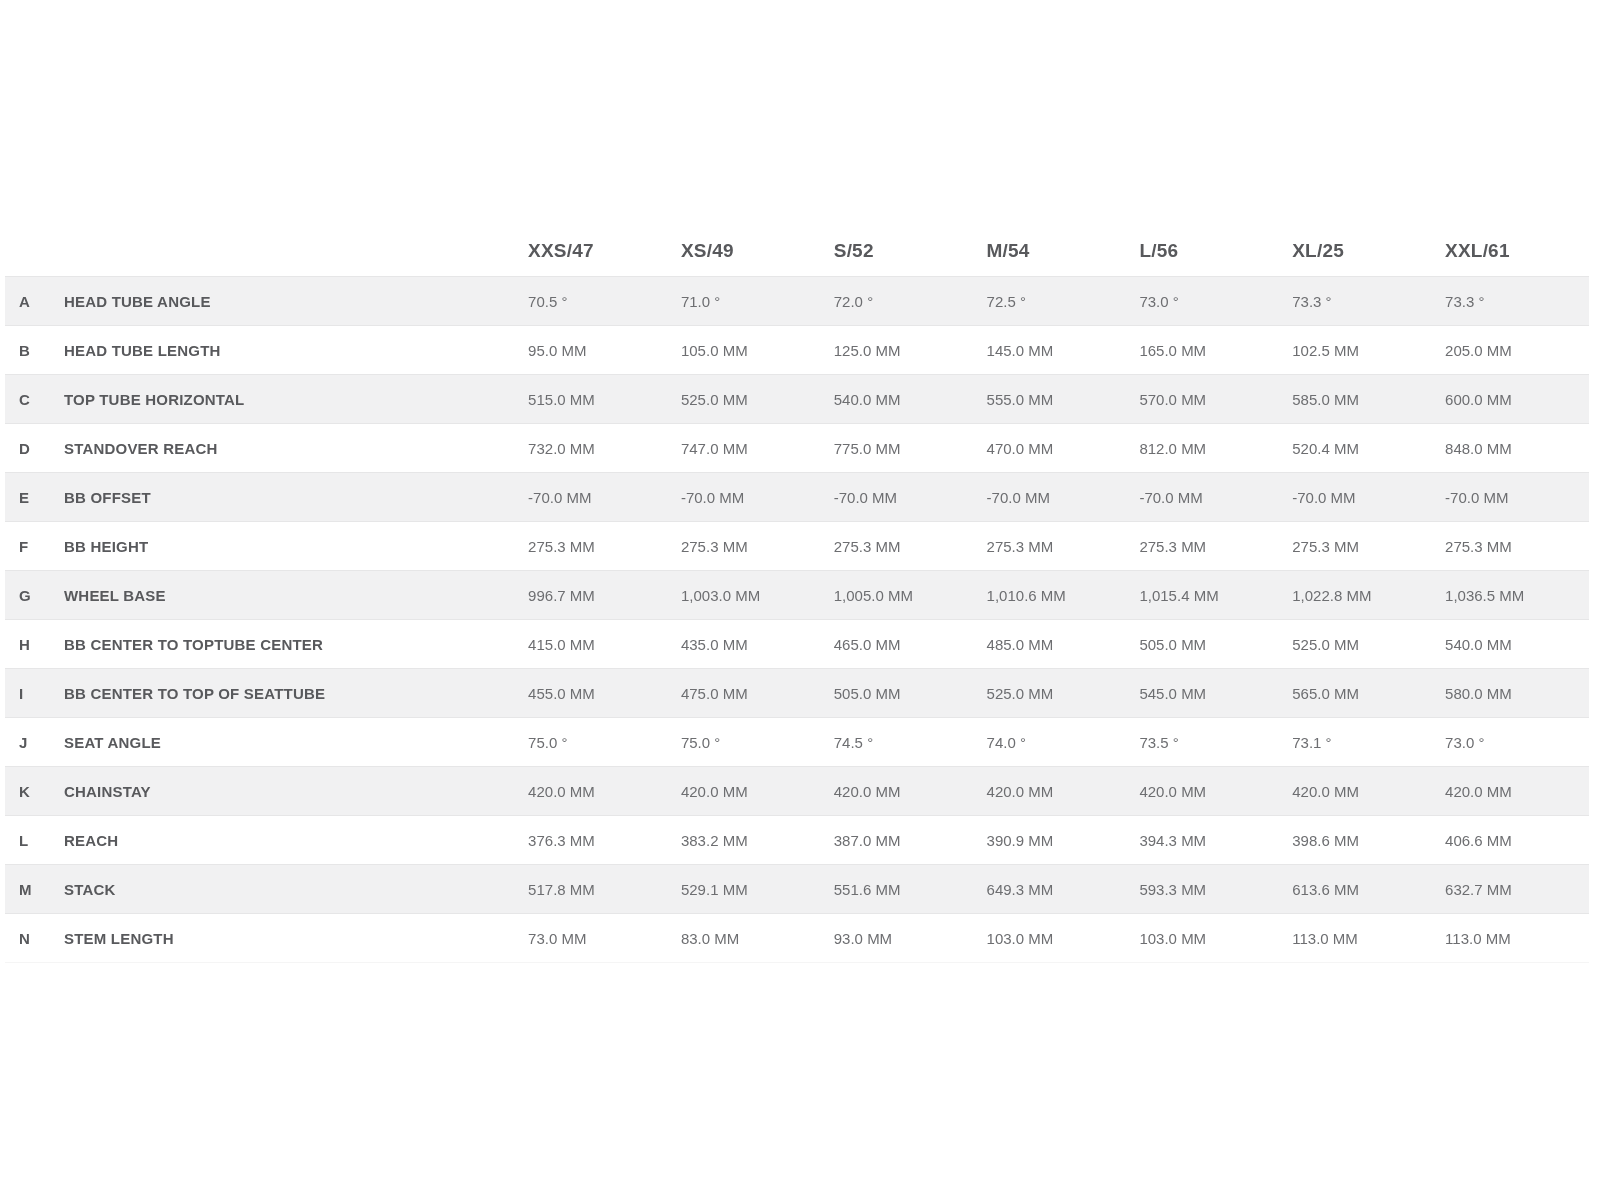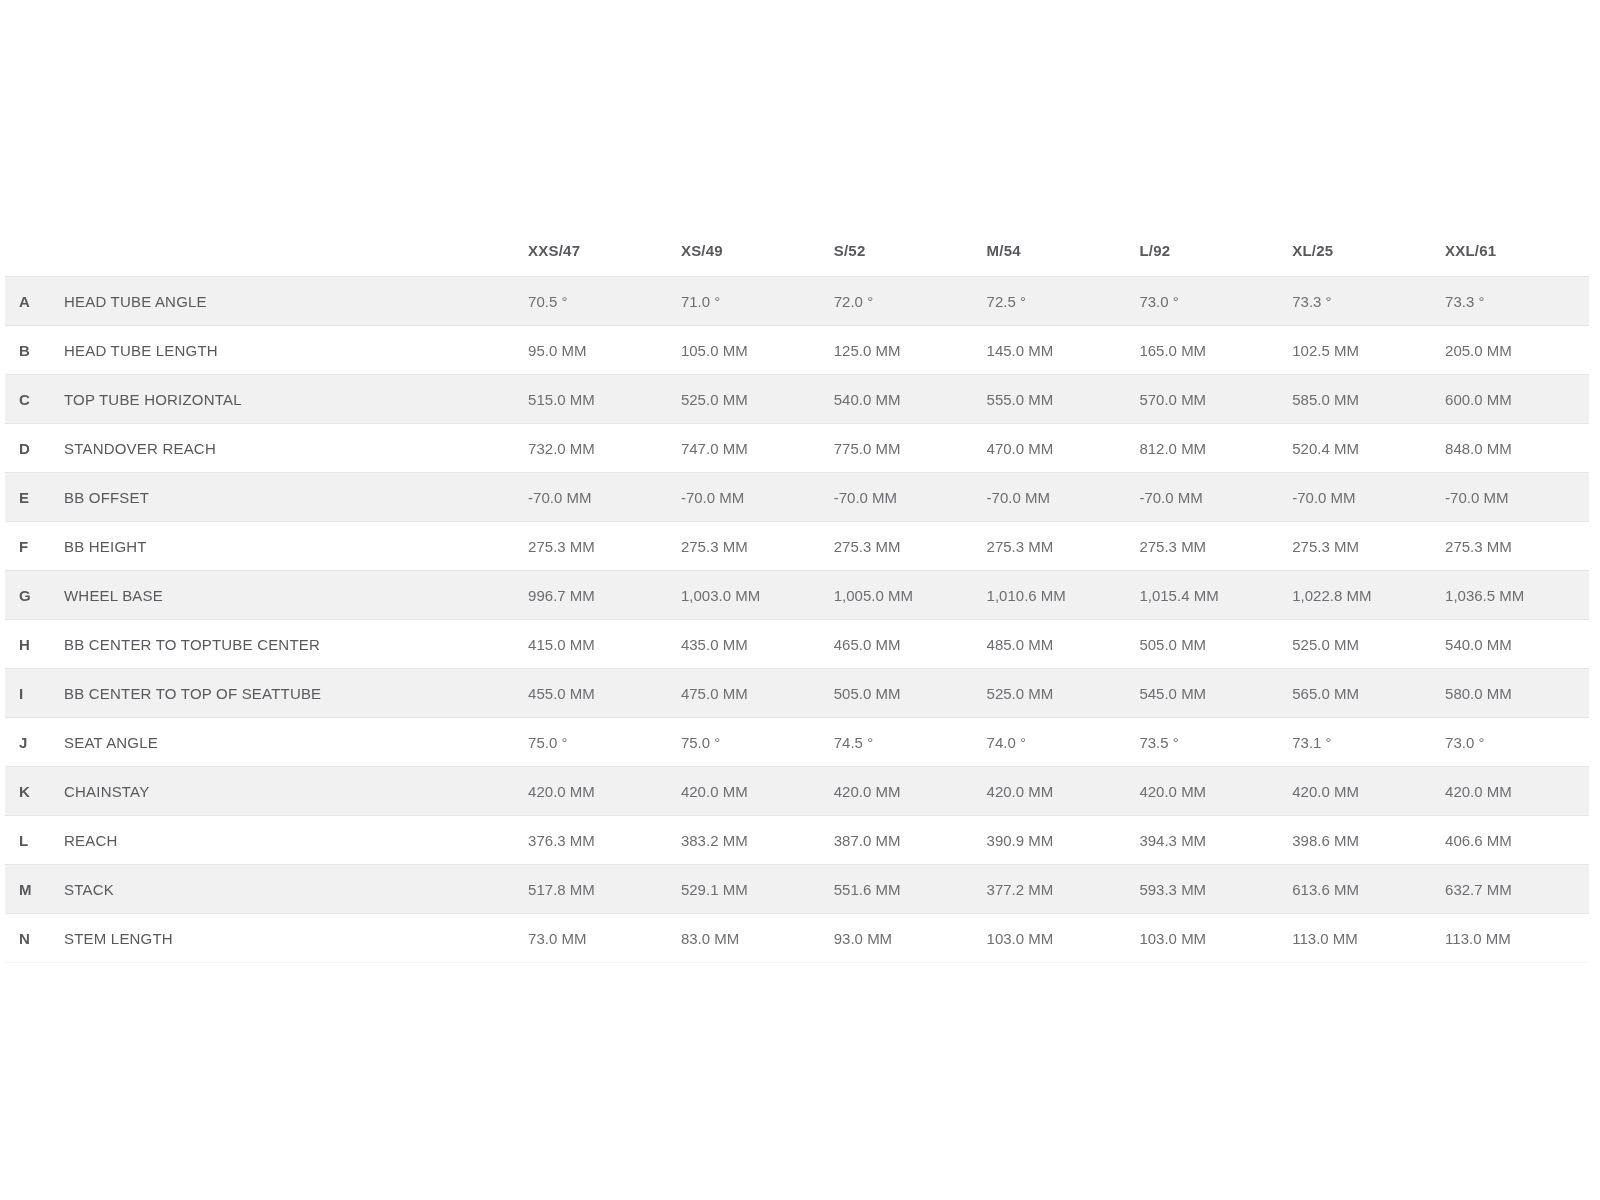--- a/index.html
+++ b/index.html
@@ -14,21 +14,21 @@
   .geo-table {
     position: absolute;
     top: 225px;
     left: 5px;
     width: 1584px;
     border-collapse: collapse;
     table-layout: fixed;
   }
   .geo-table thead th {
     height: 51px;
-    font-size: 15px;
+    font-size: 19px;
     font-weight: 700;
     color: #58595c;
     text-align: left;
     vertical-align: middle;
     padding: 0 0 0 9px;
     letter-spacing: 0.2px;
   }
   .geo-table tbody tr {
     height: 49px;
     border-top: 1px solid #e6e6e7;
@@ -46,21 +46,21 @@
     overflow: hidden;
   }
   .geo-table td.letter {
     padding-left: 14px;
     font-weight: 700;
     color: #58595c;
     letter-spacing: 0.2px;
   }
   .geo-table td.label {
     padding-left: 11px;
-    font-weight: 400;
+    font-weight: 700;
     color: #58595c;
     letter-spacing: 0.2px;
   }
   .geo-table td.value {
     padding-left: 9px;
     color: #6d6e71;
   }
   col.c-letter { width: 48px; }
   col.c-label  { width: 466px; }
   col.c-size   { width: 152.8px; }
@@ -81,21 +81,21 @@
       <col class="c-size">
   </colgroup>
   <thead>
     <tr>
       <th></th>
       <th></th>
       <th>XXS/47</th>
       <th>XS/49</th>
       <th>S/52</th>
       <th>M/54</th>
-      <th>L/92</th>
+      <th>L/56</th>
       <th>XL/25</th>
       <th>XXL/61</th>
     </tr>
   </thead>
   <tbody>
       <tr>
         <td class="letter">A</td>
         <td class="label">HEAD TUBE ANGLE</td>
         <td class="value">70.5 °</td>
         <td class="value">71.0 °</td>
@@ -225,21 +225,21 @@
         <td class="value">394.3 MM</td>
         <td class="value">398.6 MM</td>
         <td class="value">406.6 MM</td>
       </tr>
       <tr>
         <td class="letter">M</td>
         <td class="label">STACK</td>
         <td class="value">517.8 MM</td>
         <td class="value">529.1 MM</td>
         <td class="value">551.6 MM</td>
-        <td class="value">377.2 MM</td>
+        <td class="value">649.3 MM</td>
         <td class="value">593.3 MM</td>
         <td class="value">613.6 MM</td>
         <td class="value">632.7 MM</td>
       </tr>
       <tr>
         <td class="letter">N</td>
         <td class="label">STEM LENGTH</td>
         <td class="value">73.0 MM</td>
         <td class="value">83.0 MM</td>
         <td class="value">93.0 MM</td>

